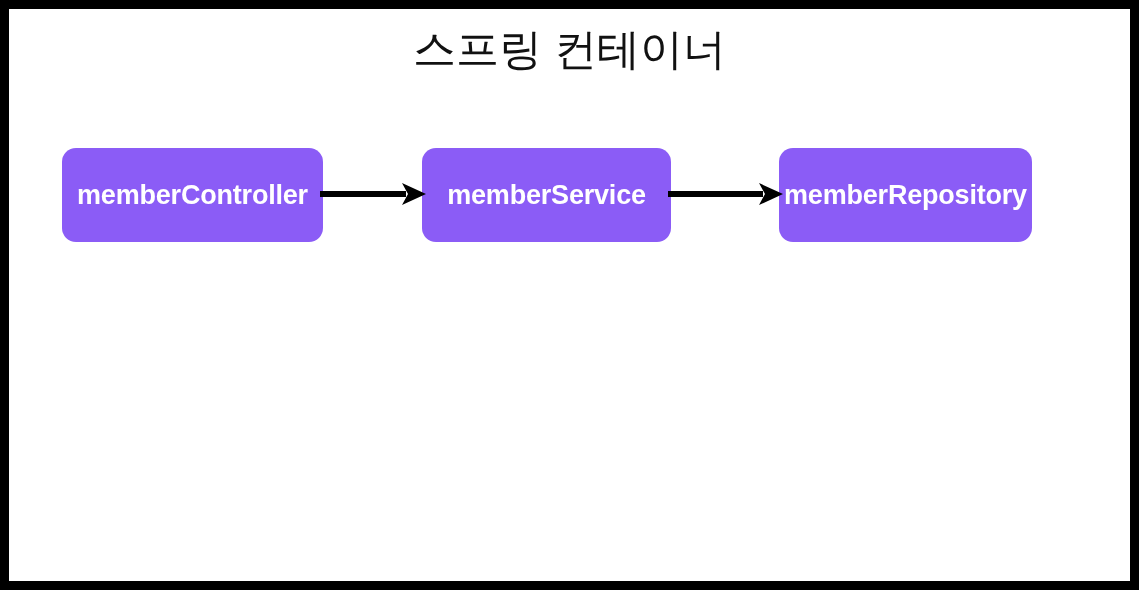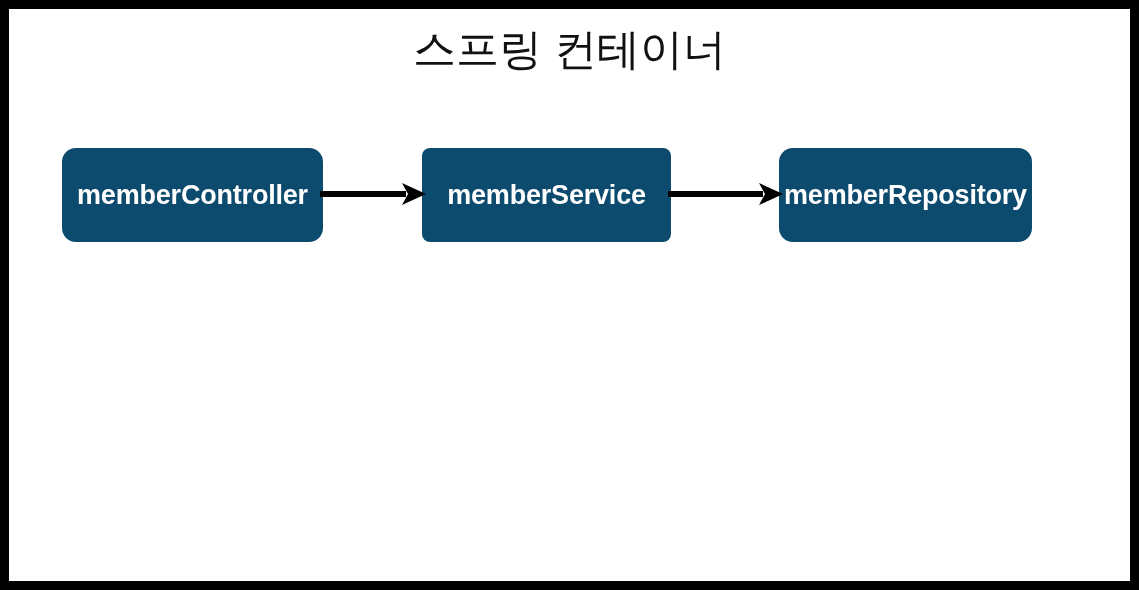--- a/index.html
+++ b/index.html
@@ -42,38 +42,38 @@
     font-weight: 400;
     color: #111111;
     letter-spacing: 0px;
     white-space: nowrap;
   }
 
   .bean-node {
     position: absolute;
     top: 148px;
     height: 94px;
-    background: #0c4a6e;
+    background: #8b5cf6;
     border-radius: 14px;
     display: flex;
     align-items: center;
     justify-content: center;
     box-sizing: border-box;
   }
   .bean-label {
     color: #ffffff;
     font-size: 27px;
     font-weight: bold;
     line-height: 30px;
     white-space: nowrap;
     letter-spacing: -0.2px;
   }
 
   #node-controller { left: 62px;  width: 261px; }
-  #node-service    { left: 422px; width: 249px; border-radius: 8px; }
+  #node-service    { left: 422px; width: 249px; }
   #node-repository { left: 779px; width: 253px; }
 
   .flow-arrow {
     position: absolute;
     top: 176px;
     height: 36px;
   }
   #arrow-controller-service { left: 320px; width: 106px; }
   #arrow-service-repository { left: 668px; width: 115px; }
 

